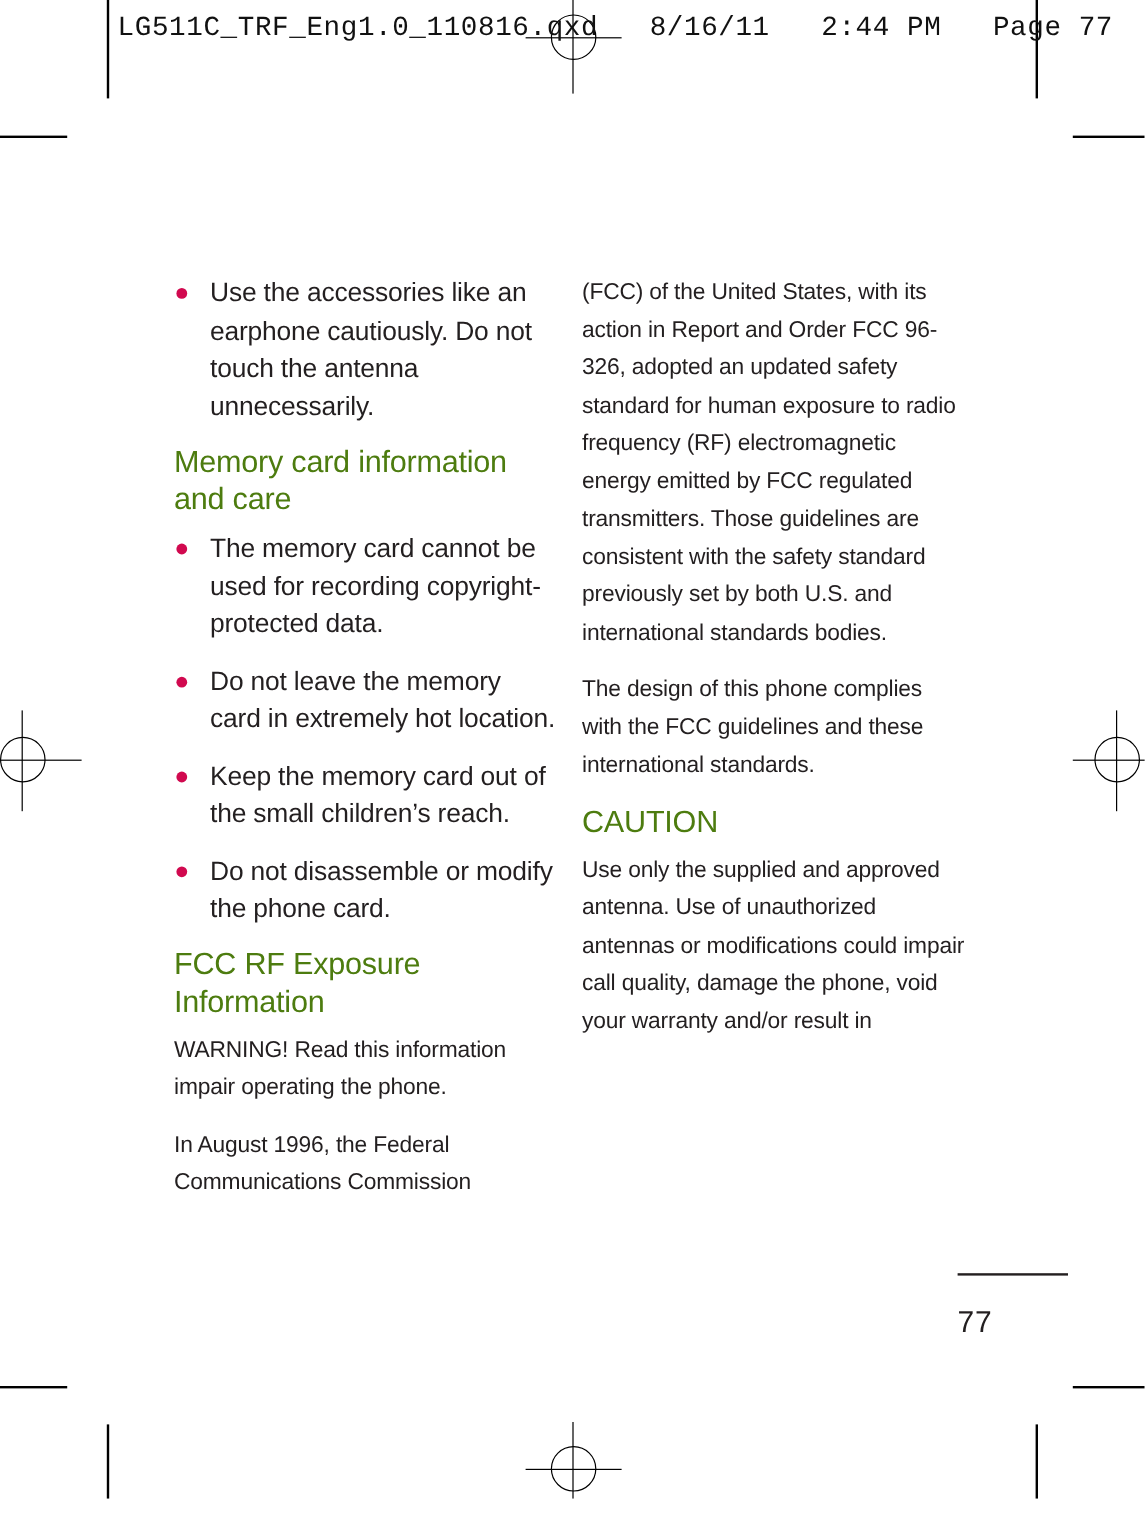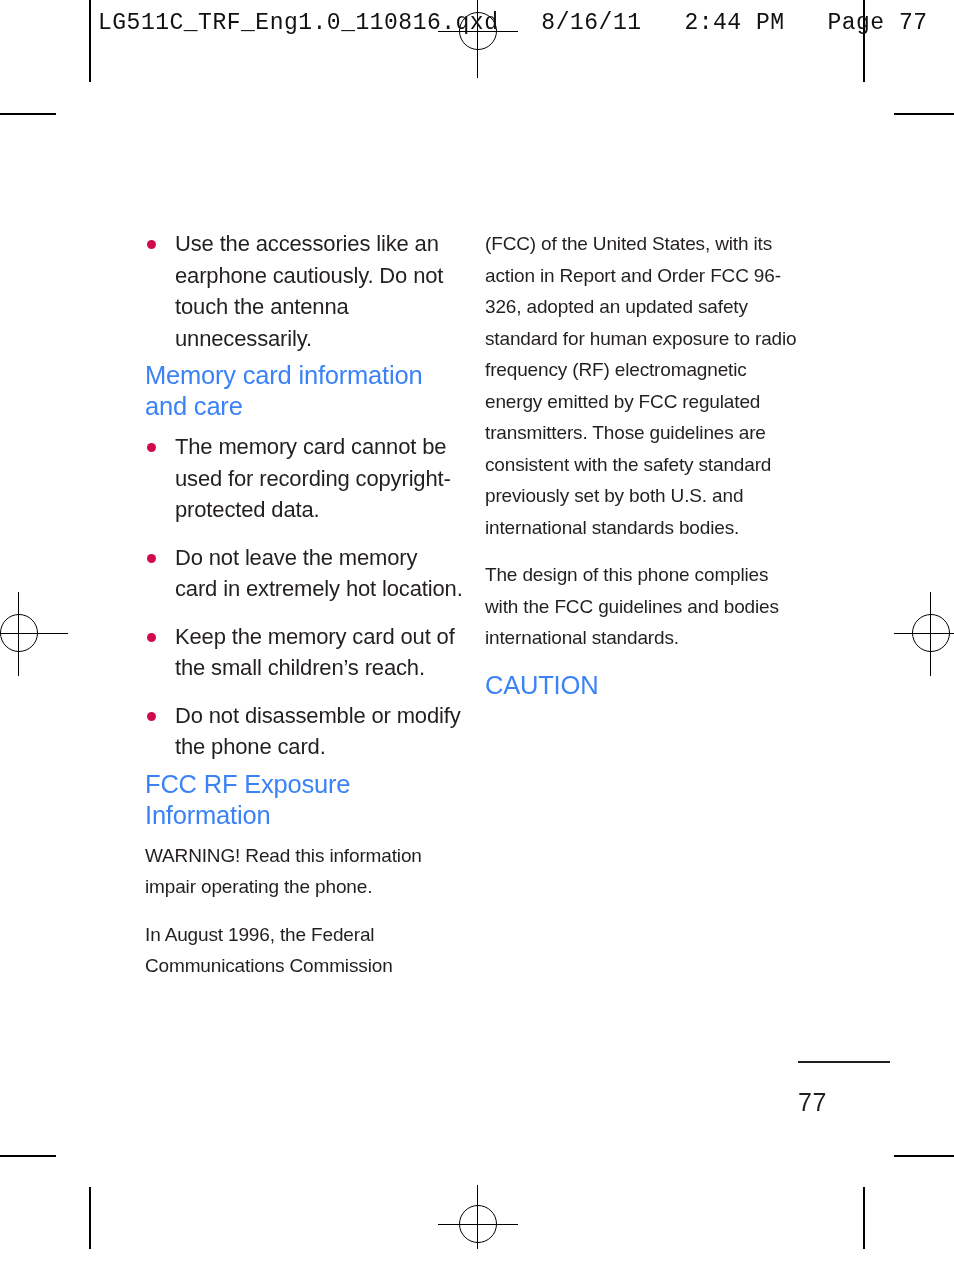--- a/index.html
+++ b/index.html
@@ -116,22 +116,22 @@
     width: 320px;
   }
   .col-left  { left: 0px; }
   .col-right { left: 340px; }
 
   h2.section-heading {
     font-family: "Liberation Sans", sans-serif;
     font-size: 25.5px;
     font-weight: normal;
     line-height: 31px;
-    color: #3b82f6;
-    margin: 6px 0 9px 0;
+    color: #4d7c0f;
+    margin: 16px 0 9px 0;
     letter-spacing: -0.2px;
   }
   h2.section-heading:first-child { margin-top: 0; }
 
   p.body-text {
     font-size: 19px;
     line-height: 31.5px;
     margin: 0 0 16px 0;
     color: #231f20;
     letter-spacing: -0.15px;
@@ -255,24 +255,25 @@
 
         <h2 class="section-heading">FCC RF Exposure Information</h2>
 
         <p class="body-text">WARNING! Read this information impair operating the phone.</p>
         <p class="body-text">In August 1996, the Federal Communications Commission</p>
       </div>
 
       <div class="col col-right">
 
         <p class="body-text">(FCC) of the United States, with its action in Report and Order FCC 96-326, adopted an updated safety standard for human exposure to radio frequency (RF) electromagnetic energy emitted by FCC regulated transmitters. Those guidelines are consistent with the safety standard previously set by both U.S. and international standards bodies.</p>
-        <p class="body-text">The design of this phone complies with the FCC guidelines and bodies international standards.</p>
+        <p class="body-text">The design of this phone complies with the FCC guidelines and these international standards.</p>
 
         <h2 class="section-heading">CAUTION</h2>
 
+        <p class="body-text">Use only the supplied and approved antenna. Use of unauthorized antennas or modifications could impair call quality, damage the phone, void your warranty and/or result in</p>
       </div>
 
     </div>
   </div>
 
   <div class="folio-rule"></div>
   <div class="folio">77</div>
 
 </div>
 

